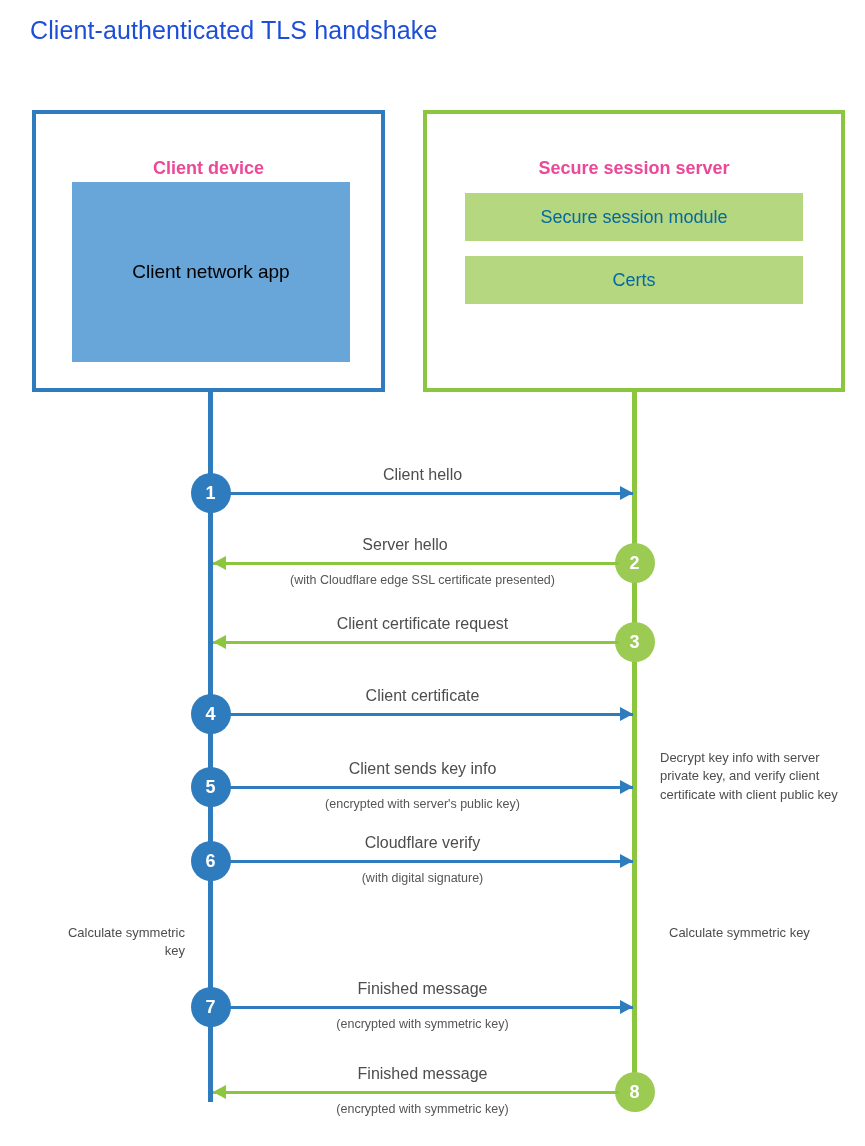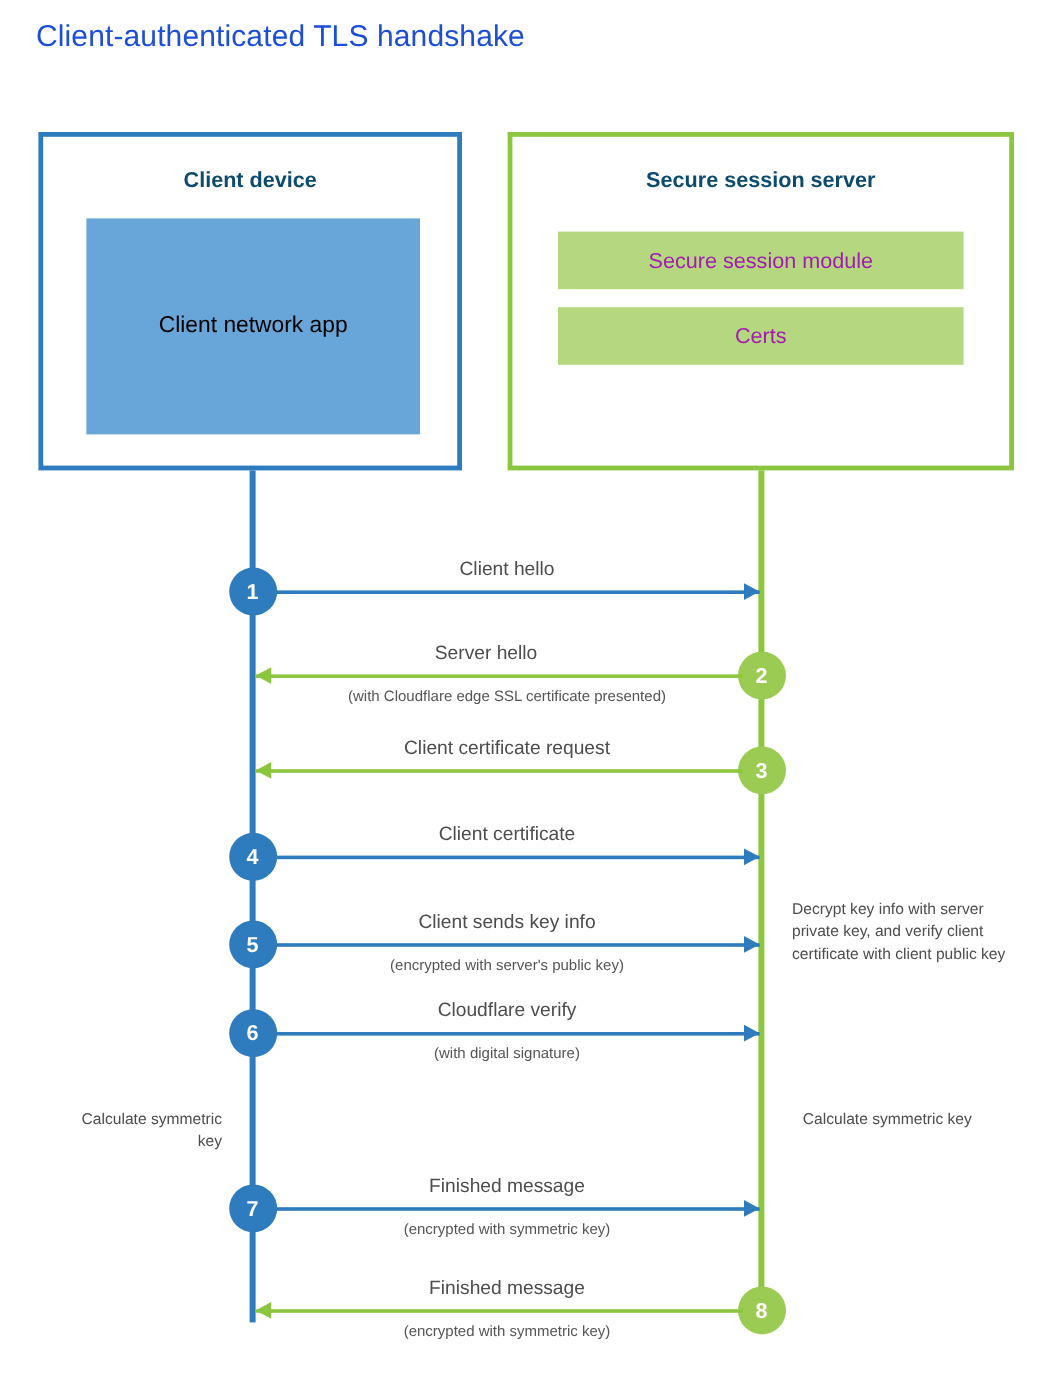--- a/index.html
+++ b/index.html
@@ -18,34 +18,34 @@
     position:absolute;left:30px;top:16px;
     font-size:25px;font-weight:400;color:#1d4ed8;
     letter-spacing:.1px;white-space:nowrap;
   }
 
   
   .party-box{position:absolute;background:#ffffff;box-sizing:border-box;}
   .party-box.client{left:32px;top:110px;width:353px;height:282px;border:4px solid #2e7cbd;}
   .party-box.server{left:423px;top:110px;width:422px;height:282px;border:4px solid #8cc63f;}
   .party-title{
-    position:absolute;left:0;right:0;top:26px;
-    text-align:center;font-size:18px;font-weight:bold;color:#0c4a6e;
+    position:absolute;left:0;right:0;top:44px;
+    text-align:center;font-size:18px;font-weight:bold;color:#ec4899;
   }
 
   .client-app{
     position:absolute;left:36px;top:68px;width:278px;height:180px;
     background:#68a5d8;color:#000000;
     display:flex;align-items:center;justify-content:center;text-align:center;
     font-size:19px;line-height:1.25;font-weight:400;
   }
 
   .server-bar{
     position:absolute;left:38px;width:338px;height:48px;
-    background:#b5d77f;color:#a21caf;
+    background:#b5d77f;color:#0369a1;
     display:flex;align-items:center;justify-content:center;
     font-size:18px;font-weight:400;
   }
   .server-bar.b0{top:79px;}
   .server-bar.b1{top:142px;}
   .server-bar.b2{top:203px;}
 
   
   .lifeline{position:absolute;width:5px;}
   .lifeline.client-line{left:208px;top:392px;height:710px;background:#2e7cbd;}

